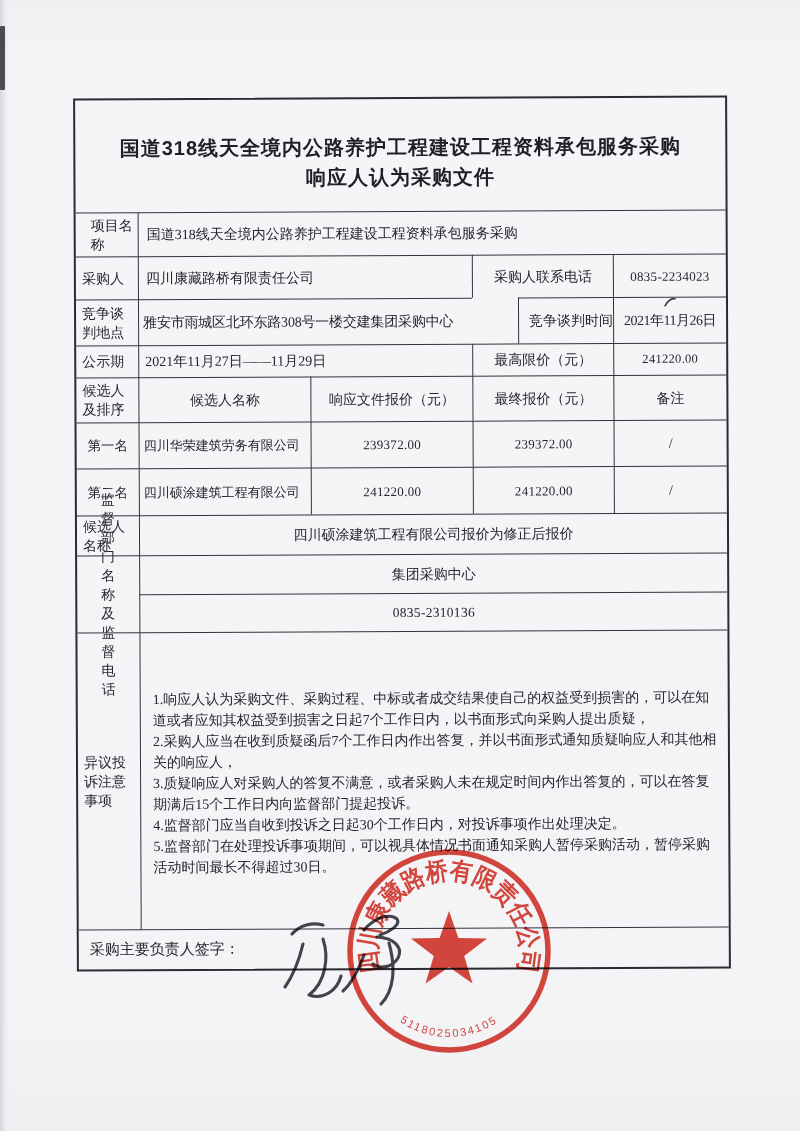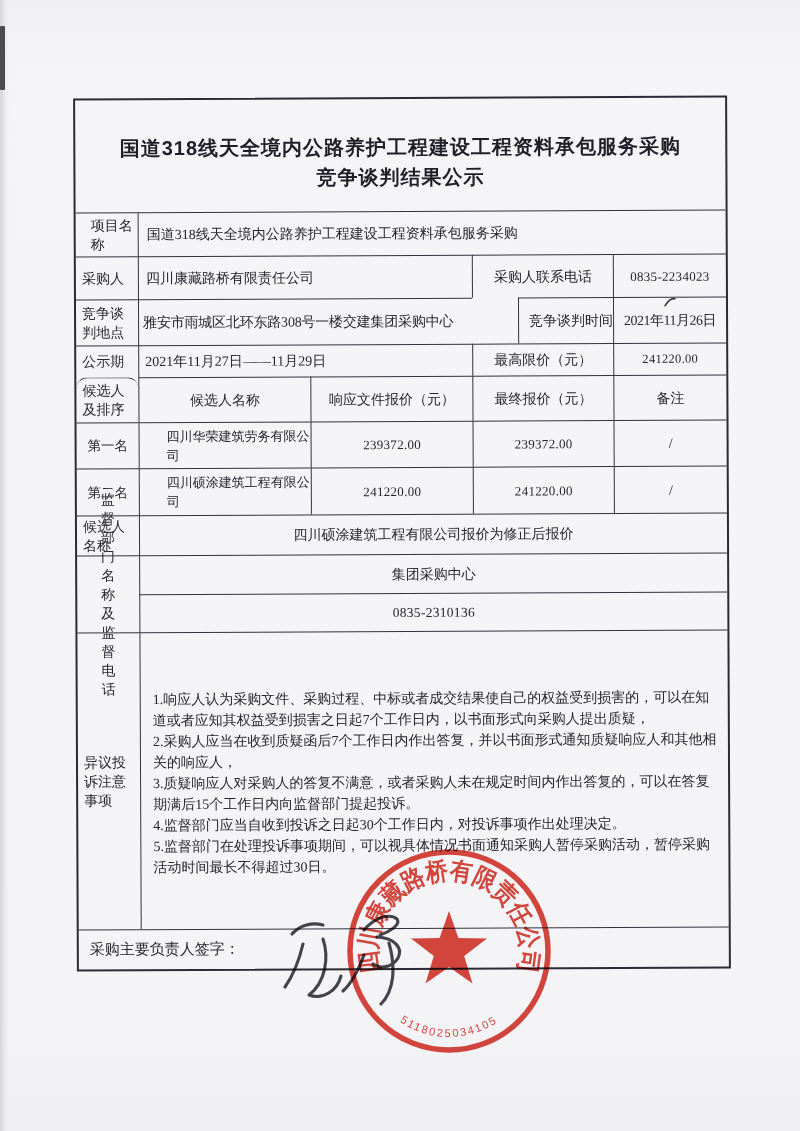--- a/index.html
+++ b/index.html
@@ -31,21 +31,21 @@
   .bt{border-top:1.4px solid #33333b;}
   .bl{border-left:1.4px solid #33333b;}
   .lab{padding:2px 3px 2px 6px;}
   .ctr{justify-content:center;text-align:center;}
   .title-cell{flex-direction:column;align-items:center;justify-content:flex-start;padding-top:33px;}
   .title-line{
     font-family:"Liberation Sans", sans-serif;font-weight:700;
     font-size:20px;line-height:30px;letter-spacing:1px;color:#1f1f27;
   }
   .val{padding-left:8px;}
-  .name-cell{padding-left:27px;font-size:13px;}
+  .name-cell{padding-left:4px;font-size:13px;}
   .num{font-size:13px;letter-spacing:0.3px;}
   .venue-val{padding-left:4px;letter-spacing:-0.2px;}
   .obj-cell{padding:6px 10px 2px 12px;}
   .obj-inner div{margin:0;line-height:21px;font-size:14px;text-align:left;}
   .sign-cell{padding-left:11px;font-size:15px;}
   .hdr{font-size:14px;}
   .tick-mark{position:absolute;left:44%;top:-1px;}
   .stamp{position:absolute;left:337px;top:839px;mix-blend-mode:multiply;opacity:0.92;}
   .handsig{position:absolute;left:276px;top:898px;mix-blend-mode:multiply;opacity:0.9;}
 </style>
@@ -53,21 +53,21 @@
 <body>
 
 <div class="page-edge"></div>
 <div class="edge-mark"></div>
 
 <div class="tbl-wrap">
   <div class="tbl">
 
     <div class="c title-cell" style="grid-column:1/6;grid-row:1;">
       <div class="title-line">国道318线天全境内公路养护工程建设工程资料承包服务采购</div>
-      <div class="title-line">竞争谈判结果公示</div>
+      <div class="title-line">响应人认为采购文件</div>
     </div>
 
     <div class="c lab bt" style="grid-column:1;grid-row:2;padding-left:15px;">项目名称</div>
     <div class="c bt bl val" style="grid-column:2/6;grid-row:2;">国道318线天全境内公路养护工程建设工程资料承包服务采购</div>
 
     <div class="c lab bt" style="grid-column:1;grid-row:3;">采购人</div>
     <div class="c bt bl" style="grid-column:2/4;grid-row:3;padding-left:7px;">四川康藏路桥有限责任公司</div>
     <div class="c bt bl ctr" style="grid-column:4;grid-row:3;">采购人联系电话</div>
     <div class="c bt bl ctr num" style="grid-column:5;grid-row:3;">0835-2234023</div>
 
@@ -79,21 +79,21 @@
       <svg class="tick-mark" width="14" height="10" viewBox="0 0 14 10">
         <path d="M2,9 C5,4 8,1 12,2" fill="none" stroke="#3a3a45" stroke-width="1.6" stroke-linecap="round"></path>
       </svg>
     </div>
 
     <div class="c lab bt" style="grid-column:1;grid-row:5;">公示期</div>
     <div class="c bt bl" style="grid-column:2/4;grid-row:5;padding-left:6px;">2021年11月27日——11月29日</div>
     <div class="c bt bl ctr" style="grid-column:4;grid-row:5;">最高限价（元）</div>
     <div class="c bt bl ctr num" style="grid-column:5;grid-row:5;font-size:12.5px;">241220.00</div>
 
-    <div class="c lab bt hdr" style="grid-column:1;grid-row:6;border-radius:11px;">候选人及排序</div>
+    <div class="c lab bt hdr" style="grid-column:1;grid-row:6;">候选人及排序</div>
     <div class="c bt bl ctr hdr" style="grid-column:2;grid-row:6;">候选人名称</div>
     <div class="c bt bl ctr hdr" style="grid-column:3;grid-row:6;">响应文件报价（元）</div>
     <div class="c bt bl ctr hdr" style="grid-column:4;grid-row:6;">最终报价（元）</div>
     <div class="c bt bl ctr hdr" style="grid-column:5;grid-row:6;">备注</div>
 
     <div class="c bt ctr" style="grid-column:1;grid-row:7;font-size:13.5px;">第一名</div>
     <div class="c bt bl name-cell" style="grid-column:2;grid-row:7;">四川华荣建筑劳务有限公司</div>
     <div class="c bt bl ctr num" style="grid-column:3;grid-row:7;">239372.00</div>
     <div class="c bt bl ctr num" style="grid-column:4;grid-row:7;">239372.00</div>
     <div class="c bt bl ctr" style="grid-column:5;grid-row:7;">/</div>

